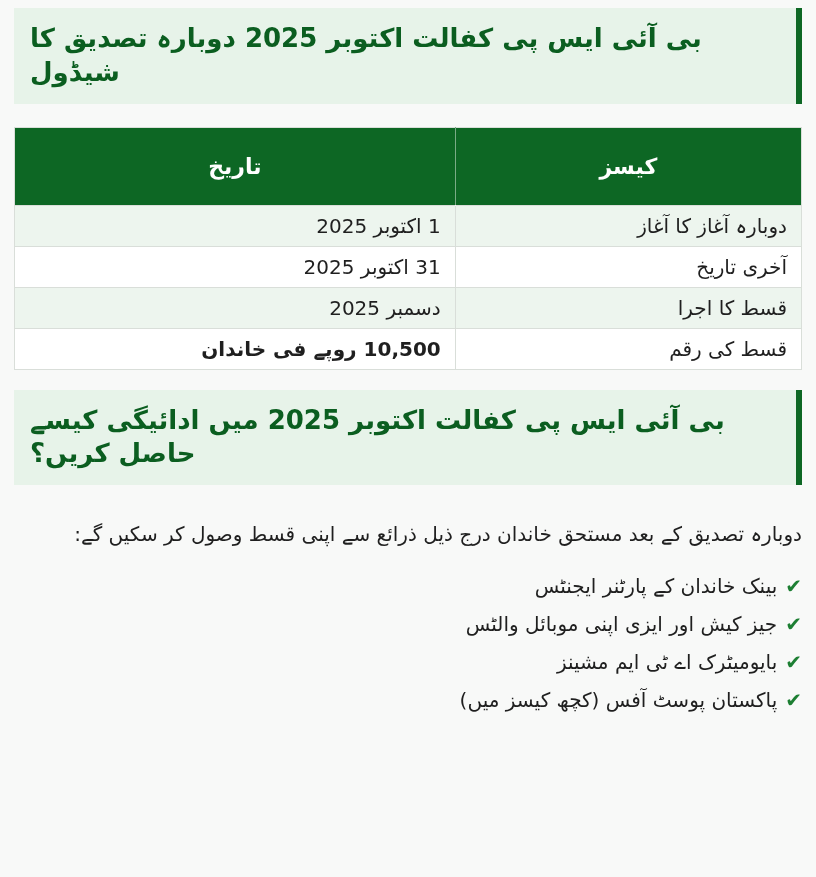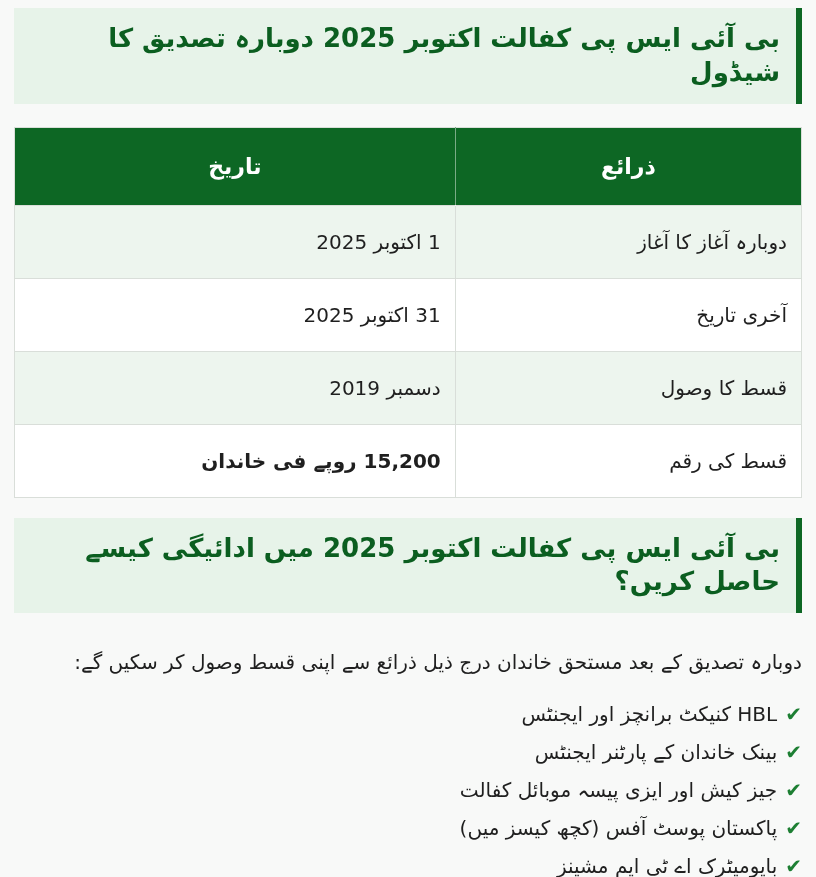--- a/index.html
+++ b/index.html
@@ -25,21 +25,21 @@
   .content{padding:8px 14px 0 14px;}
 
   .section-header{
     background:var(--bg-title);
     border-right:6px solid var(--green-dark);
     color:var(--green-text);
     font-weight:bold;
     font-size:26px;
     line-height:1.3;
     padding:14px 16px;
-    text-align:right;
+    text-align:left;
   }
   .section-header.first{margin-bottom:23px;}
   .section-header.second{margin-top:20px;}
 
   table.schedule{
     width:100%;
     border-collapse:collapse;
     background:#ffffff;
     border:1px solid var(--border);
   }
@@ -49,21 +49,21 @@
     font-weight:bold;
     font-size:22px;
     text-align:center;
     padding:26px 14px;
     border-left:1px solid rgba(255,255,255,0.45);
   }
   table.schedule th:last-child{border-left:none;}
   table.schedule td{
     font-size:20px;
     text-align:right;
-    padding:24px 14px;
+    padding:8px 14px;
     border:1px solid var(--border);
     background:#ffffff;
   }
   table.schedule tbody tr:nth-child(odd) td{background:var(--bg-row-alt);}
   col.col-stage{width:44%;}
   col.col-date{width:56%;}
   td.amount{font-weight:bold;}
 
   .intro-text{
     margin:30px 0 14px 0;
@@ -93,59 +93,56 @@
 
   <div class="section-header first">بی آئی ایس پی کفالت اکتوبر 2025 دوبارہ تصدیق کا شیڈول</div>
 
   <table class="schedule">
     <colgroup>
         <col class="col-stage">
         <col class="col-date">
       </colgroup>
     <thead>
       <tr>
-        <th>ذرائع</th>
+        <th>کیسز</th>
         <th>تاریخ</th>
       </tr>
     </thead>
     <tbody>
       <tr>
         <td>دوبارہ آغاز کا آغاز</td>
         <td>1 اکتوبر 2025</td>
       </tr>
       <tr>
         <td>آخری تاریخ</td>
         <td>31 اکتوبر 2025</td>
       </tr>
       <tr>
-        <td>قسط کا وصول</td>
-        <td>دسمبر 2019</td>
+        <td>قسط کا اجرا</td>
+        <td>دسمبر 2025</td>
       </tr>
       <tr>
         <td>قسط کی رقم</td>
-        <td class="amount">15,200 روپے فی خاندان</td>
+        <td class="amount">10,500 روپے فی خاندان</td>
       </tr>
     </tbody>
   </table>
 
   <div class="section-header second">بی آئی ایس پی کفالت اکتوبر 2025 میں ادائیگی کیسے حاصل کریں؟</div>
 
   <p class="intro-text">دوبارہ تصدیق کے بعد مستحق خاندان درج ذیل ذرائع سے اپنی قسط وصول کر سکیں گے:</p>
 
   <div class="channel-list">
     <div class="channel-item">
-      <span class="check">✔</span><span>HBL کنیکٹ برانچز اور ایجنٹس</span>
-    </div>
-    <div class="channel-item">
       <span class="check">✔</span><span>بینک خاندان کے پارٹنر ایجنٹس</span>
     </div>
     <div class="channel-item">
-      <span class="check">✔</span><span>جیز کیش اور ایزی پیسہ موبائل کفالت</span>
+      <span class="check">✔</span><span>جیز کیش اور ایزی اپنی موبائل والٹس</span>
+    </div>
+    <div class="channel-item">
+      <span class="check">✔</span><span>بایومیٹرک اے ٹی ایم مشینز</span>
     </div>
     <div class="channel-item">
       <span class="check">✔</span><span>پاکستان پوسٹ آفس (کچھ کیسز میں)</span>
-    </div>
-    <div class="channel-item">
-      <span class="check">✔</span><span>بایومیٹرک اے ٹی ایم مشینز</span>
     </div>
   </div>
 
 </div>
 
 </body></html>

